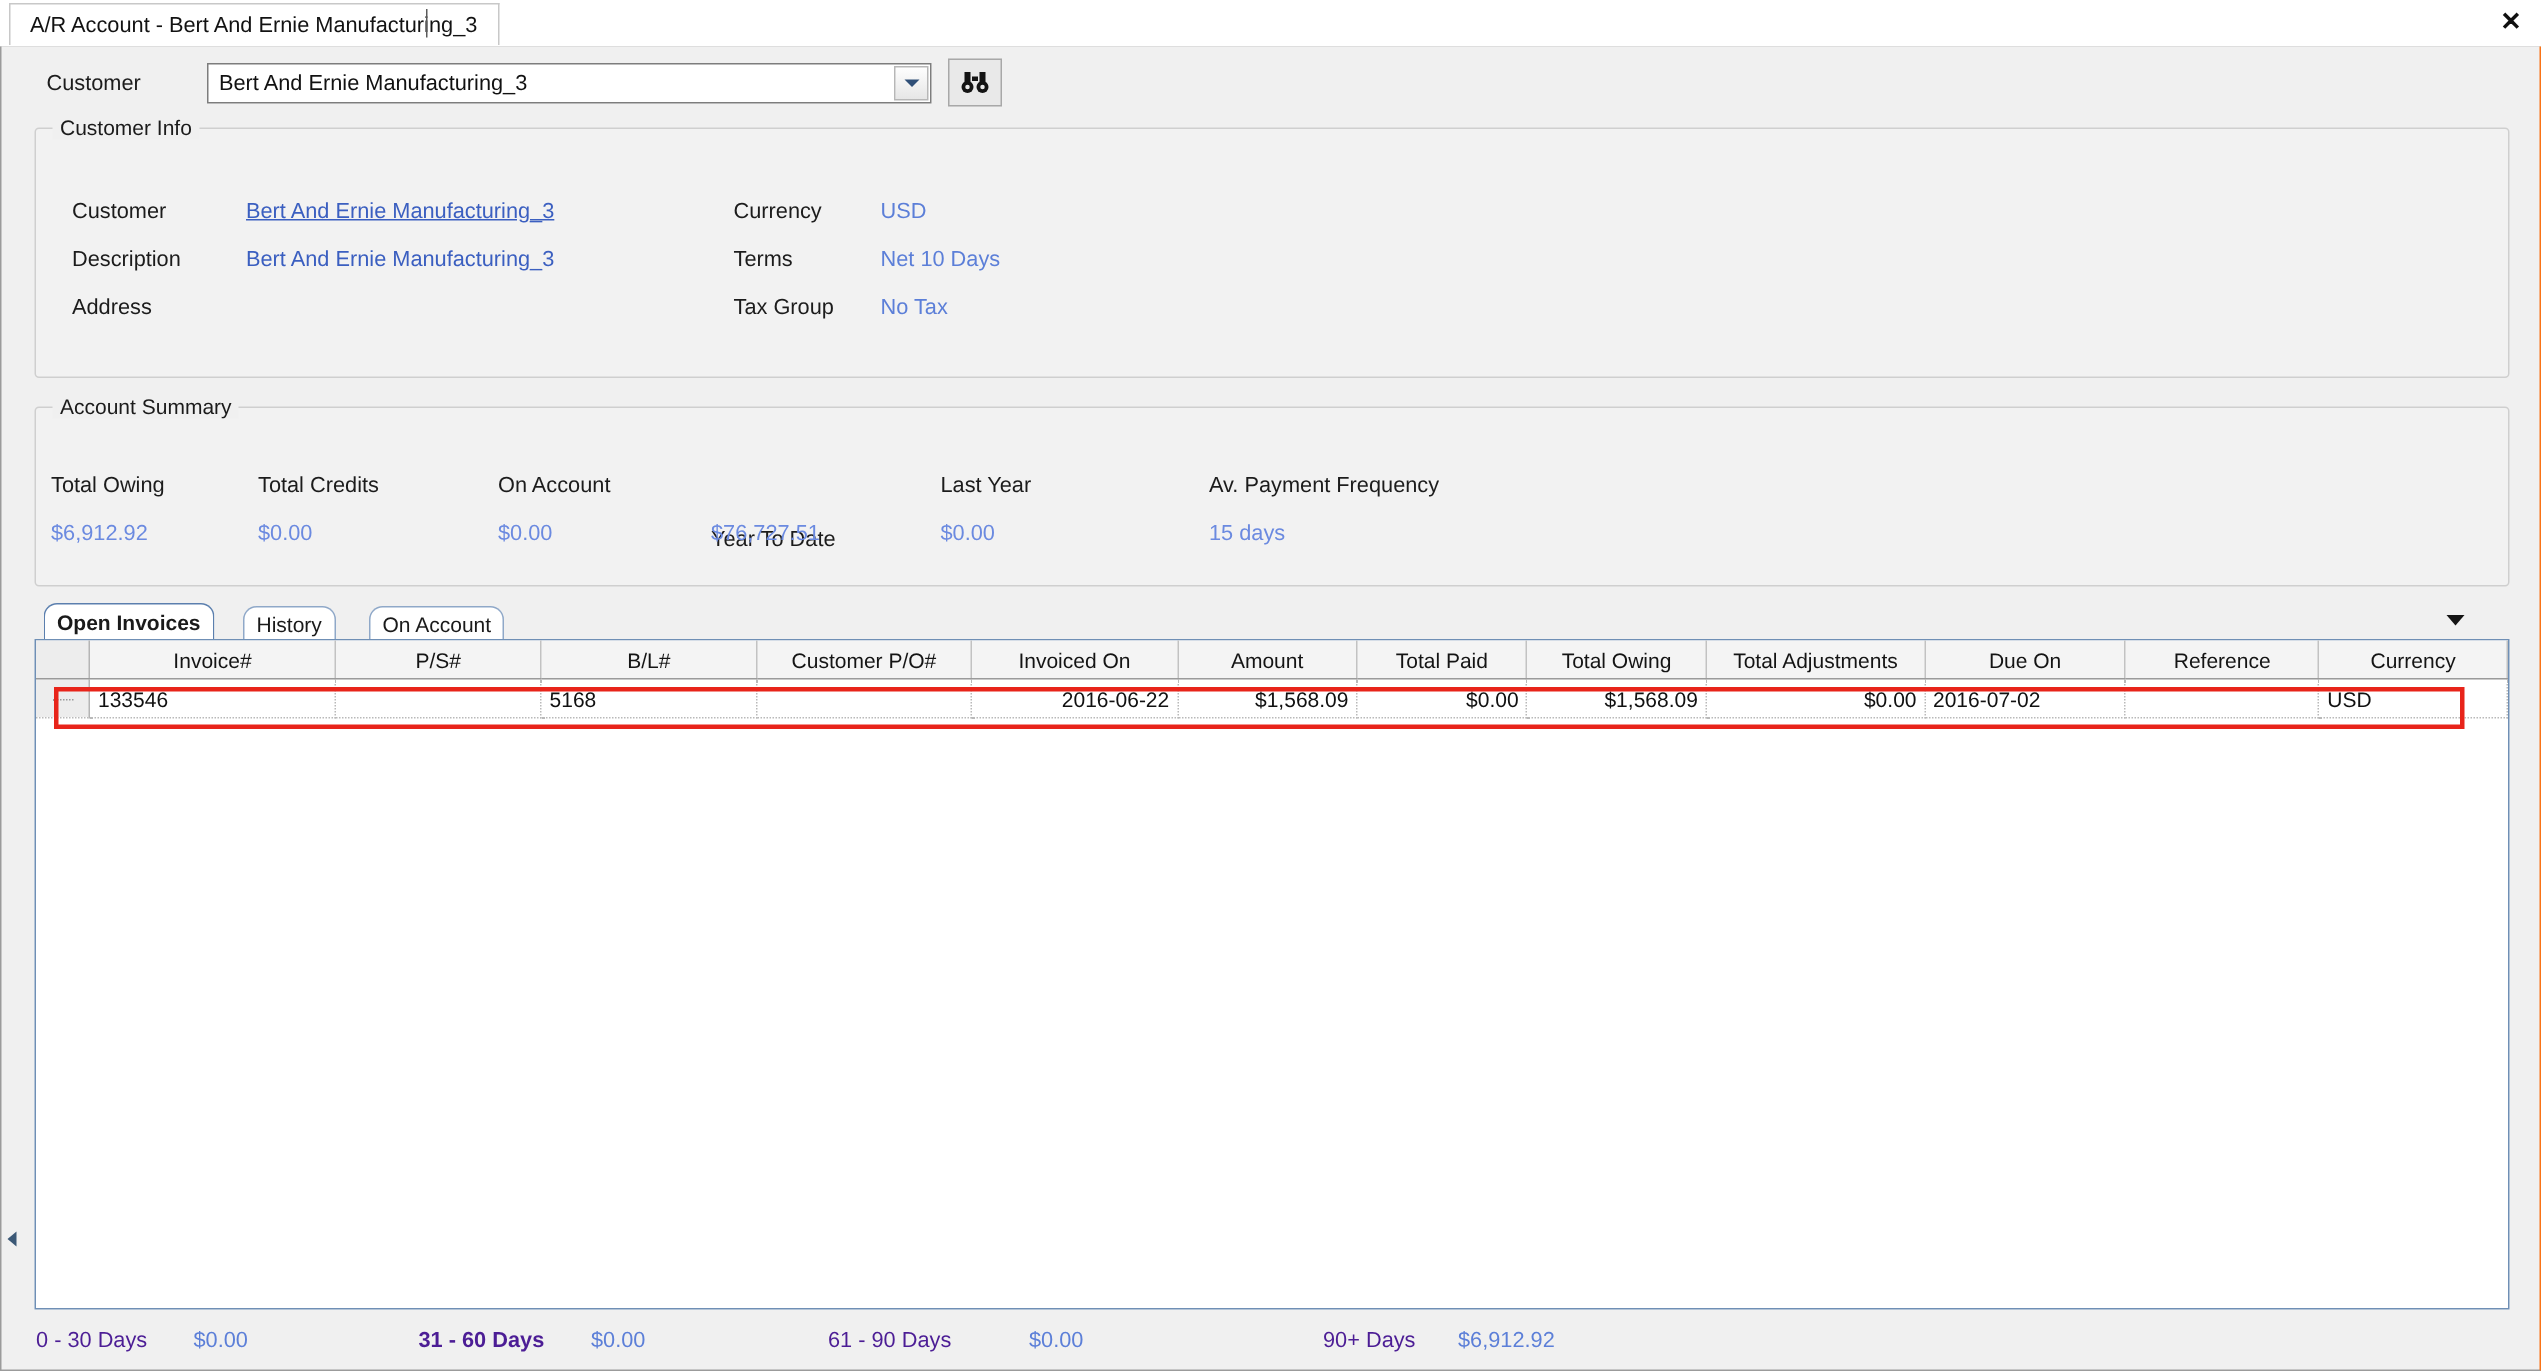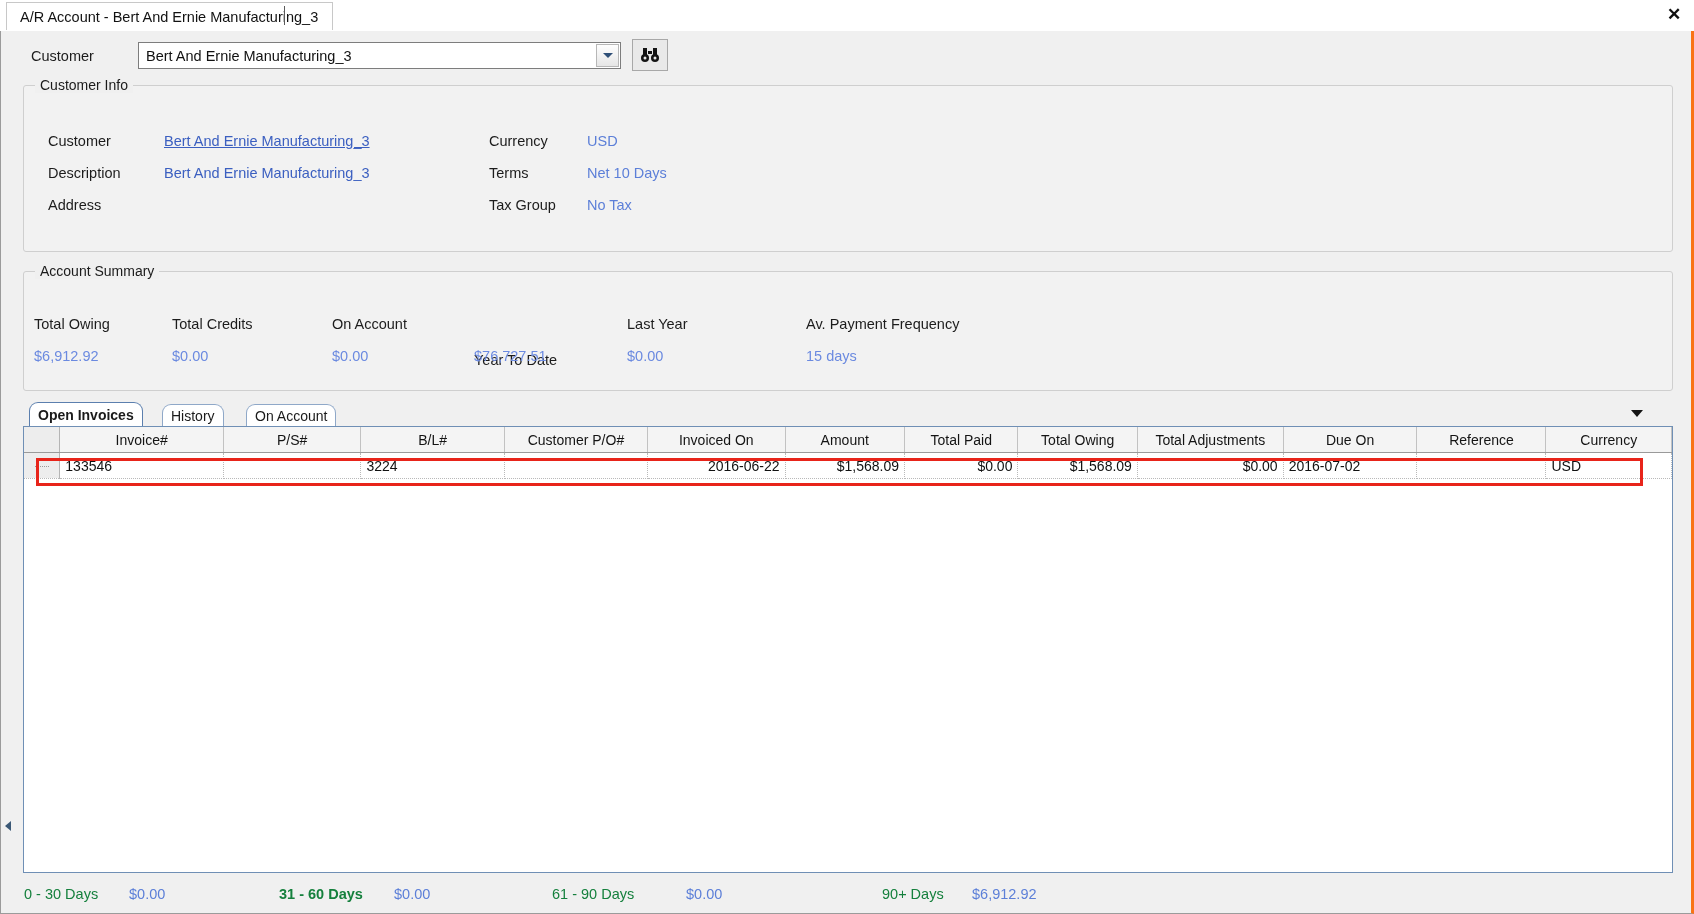--- a/index.html
+++ b/index.html
@@ -45,21 +45,21 @@
     cursor: pointer;
     line-height: 1;
   }
 
   
   .page {
     position: absolute; left: 0; top: 31px;
     width: 1694px; height: 883px;
     background: #f0f0f0;
     border-left: 1px solid #9b9b9b;
-    border-right: 3px solid #f97316;
+    border-right: 1px solid #f97316;
     border-bottom: 1px solid #9b9b9b;
     box-sizing: border-box;
   }
 
   
   .cust-row {
     position: absolute; left: 0; top: 6px; width: 100%; height: 38px;
   }
   .lbl-customer-top {
     position: absolute; left: 30px; top: 11px;
@@ -262,21 +262,21 @@
   }
 
   
   .footer {
     position: absolute; left: 1px; top: 845px;
     width: 1648px; height: 36px;
     background: #f0f0f0;
   }
   .age-label {
     position: absolute; top: 10px;
-    font-size: 14.5px; color: #15803d; white-space: nowrap;
+    font-size: 14.5px; color: #4c1d95; white-space: nowrap;
   }
   .age-value {
     position: absolute; top: 10px;
     font-size: 14.5px; color: #5c7fd8; white-space: nowrap;
   }
 
   
   .split-handle {
     position: absolute; left: 2px; top: 787px;
     width: 9px; height: 16px;
@@ -410,21 +410,21 @@
           <th>Currency</th>
         </tr>
       </thead>
       <tbody>
 
 
         <tr class="datarow">
           <td class="rowhdr"><span class="dots-marker"></span></td>
           <td class="cell-l">133546</td>
           <td class="cell-l"></td>
-          <td class="cell-l">3224</td>
+          <td class="cell-l">5168</td>
           <td class="cell-l"></td>
           <td class="cell-r">2016-06-22</td>
           <td class="cell-r">$1,568.09</td>
           <td class="cell-r">$0.00</td>
           <td class="cell-r">$1,568.09</td>
           <td class="cell-r">$0.00</td>
           <td class="cell-l overdue">2016-07-02</td>
           <td class="cell-l"></td>
           <td class="cell-l">USD</td>
         </tr>

